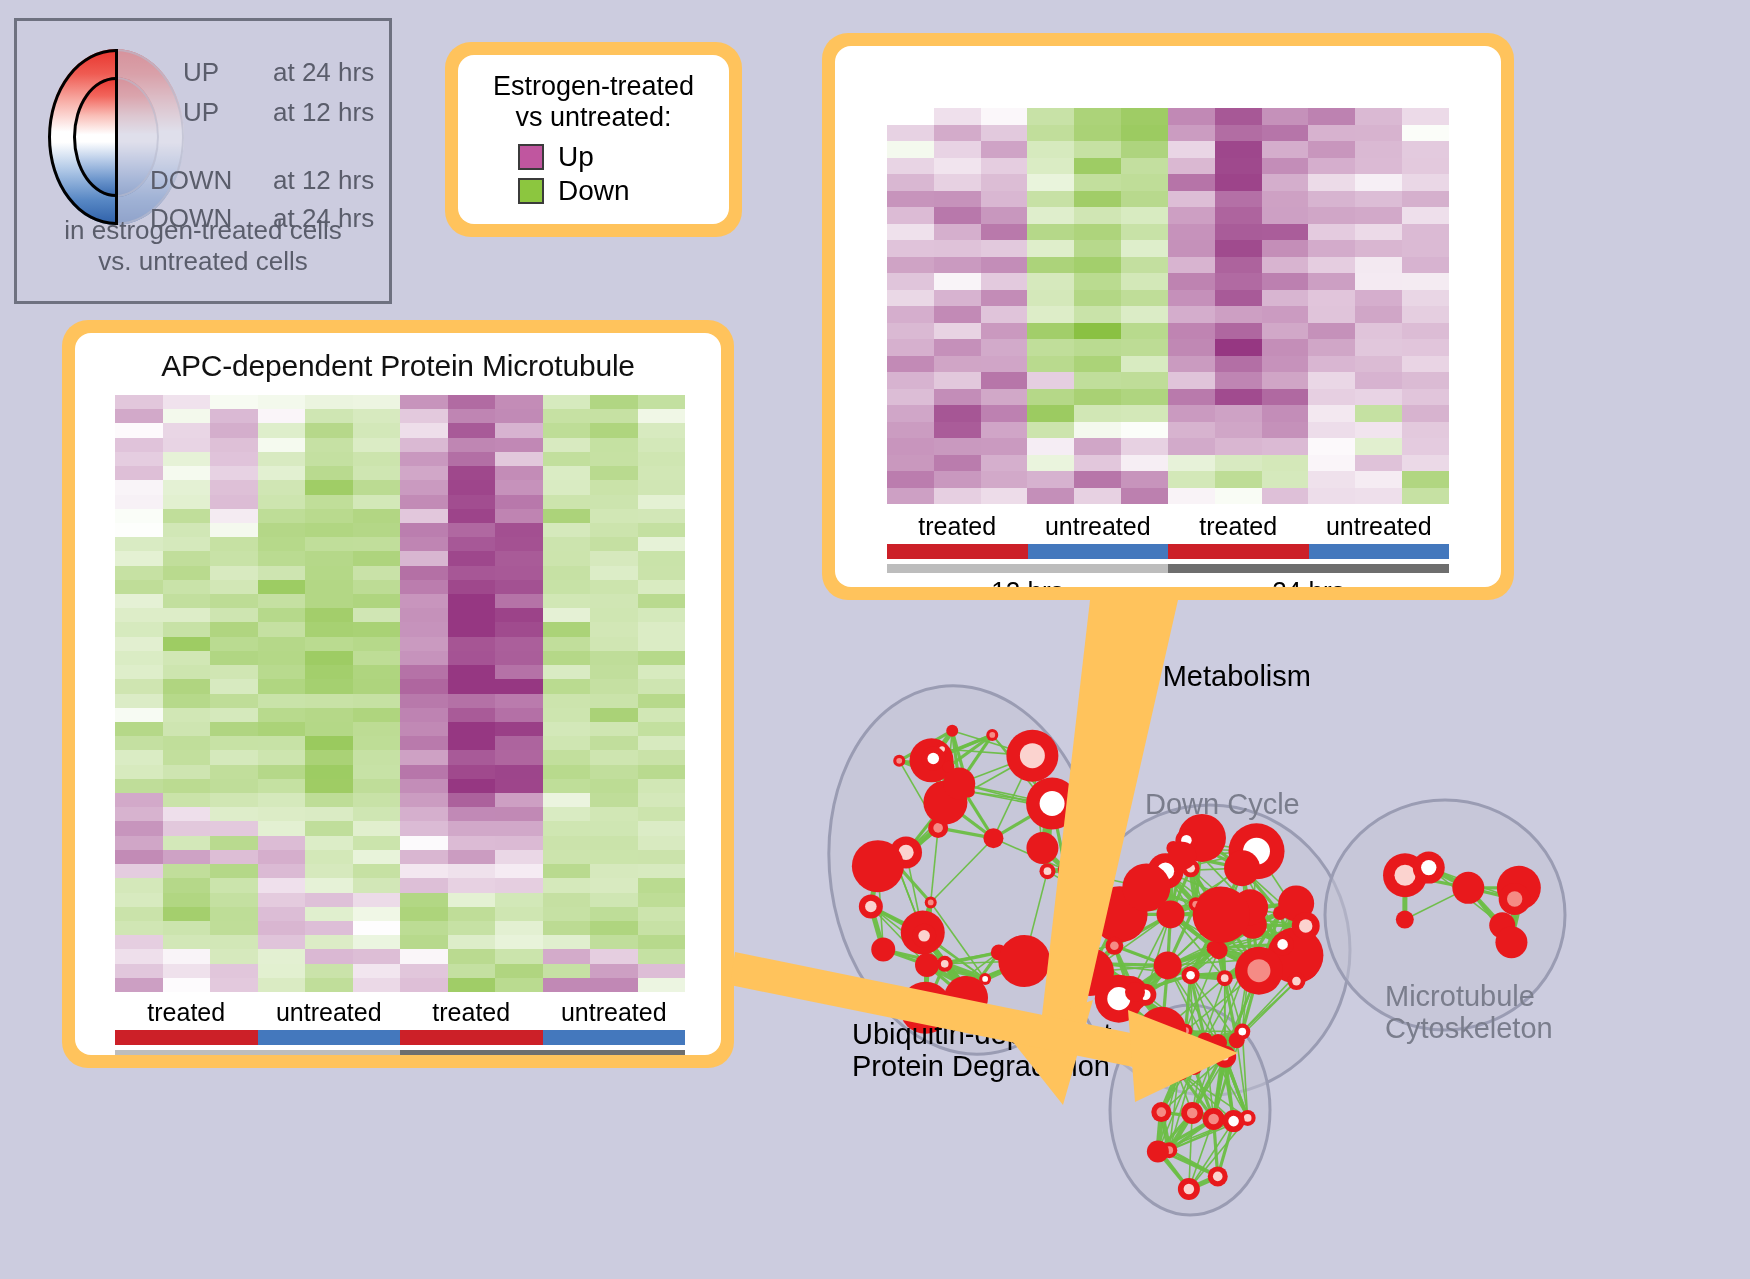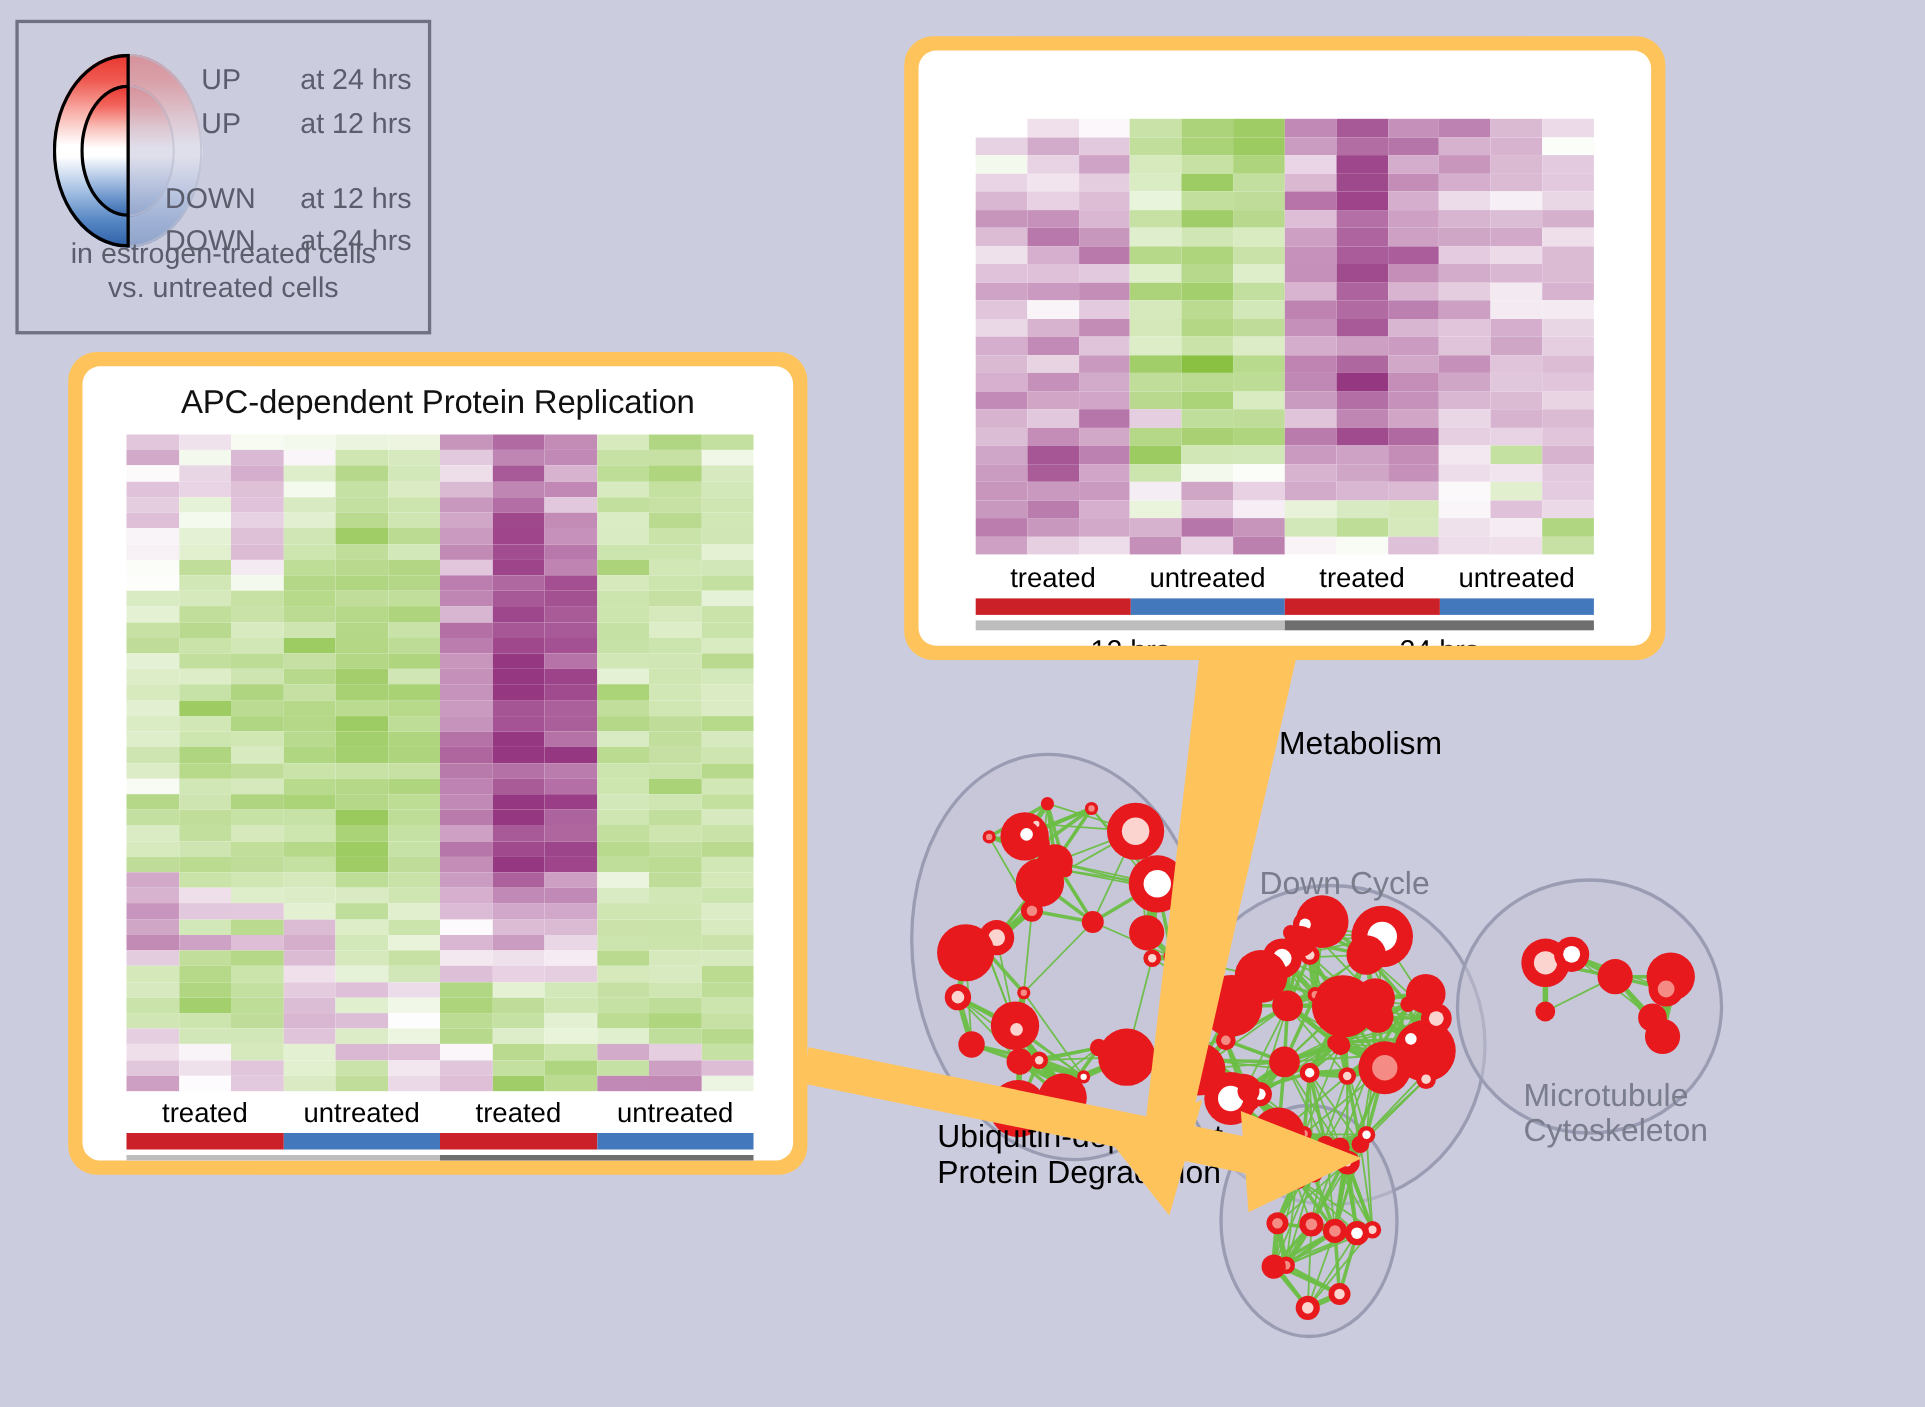--- a/index.html
+++ b/index.html
@@ -154,20 +154,38 @@
     <div class="key-row" style="left:256px;top:144px;">at 12 hrs</div>
     <div class="key-dir" style="left:133px;top:182px;">DOWN</div>
     <div class="key-row" style="left:256px;top:182px;">at 24 hrs</div>
 
     <div class="key-foot">
       <div>in estrogen-treated cells</div>
       <div>vs. untreated cells</div>
     </div>
   </div>
 
+  <div class="panel" id="updown-legend">
+    <div class="panel-inner">
+      <div class="ud-title">
+        <div>Estrogen-treated</div>
+        <div>vs untreated:</div>
+      </div>
+      <div class="ud-items">
+        <div class="ud-item">
+          <span class="ud-swatch" id="sw-up" style="background: rgb(192, 86, 159);"></span>
+          <span class="ud-label">Up</span>
+        </div>
+        <div class="ud-item">
+          <span class="ud-swatch" id="sw-down" style="background: rgb(140, 198, 63);"></span>
+          <span class="ud-label">Down</span>
+        </div>
+      </div>
+    </div>
+  </div>
 
   <div class="panel" id="panel-replication">
     <div class="panel-inner">
       <div class="heatmap" id="hm-rep" style="left: 52px; top: 62px; width: 562px; height: 396px; grid-template-columns: repeat(12, 1fr); grid-template-rows: repeat(24, 1fr);">
           <div class="hm-cell" style="background:rgb(255,255,255)"></div>
           <div class="hm-cell" style="background:rgb(239,224,236)"></div>
           <div class="hm-cell" style="background:rgb(251,247,250)"></div>
           <div class="hm-cell" style="background:rgb(200,226,167)"></div>
           <div class="hm-cell" style="background:rgb(172,211,121)"></div>
           <div class="hm-cell" style="background:rgb(159,204,101)"></div>
@@ -472,21 +490,21 @@
         </div>
       <div class="time-labels" style="left:52px;top:530px;width:562px;">
         <span>12 hrs</span>
         <span>24 hrs</span>
       </div>
     </div>
   </div>
 
   <div class="panel" id="panel-apc">
     <div class="panel-inner">
-      <div class="panel-title hm-title">APC-dependent Protein Replication</div>
+      <div class="panel-title hm-title">APC-dependent Protein Microtubule</div>
       <div class="heatmap" id="hm-apc" style="left: 40px; top: 62px; width: 570px; height: 597px; grid-template-columns: repeat(12, 1fr); grid-template-rows: repeat(42, 1fr);">
           <div class="hm-cell" style="background:rgb(226,199,220)"></div>
           <div class="hm-cell" style="background:rgb(240,226,237)"></div>
           <div class="hm-cell" style="background:rgb(247,251,242)"></div>
           <div class="hm-cell" style="background:rgb(243,249,236)"></div>
           <div class="hm-cell" style="background:rgb(235,244,223)"></div>
           <div class="hm-cell" style="background:rgb(237,245,225)"></div>
           <div class="hm-cell" style="background:rgb(199,148,188)"></div>
           <div class="hm-cell" style="background:rgb(177,107,162)"></div>
           <div class="hm-cell" style="background:rgb(195,140,183)"></div>

